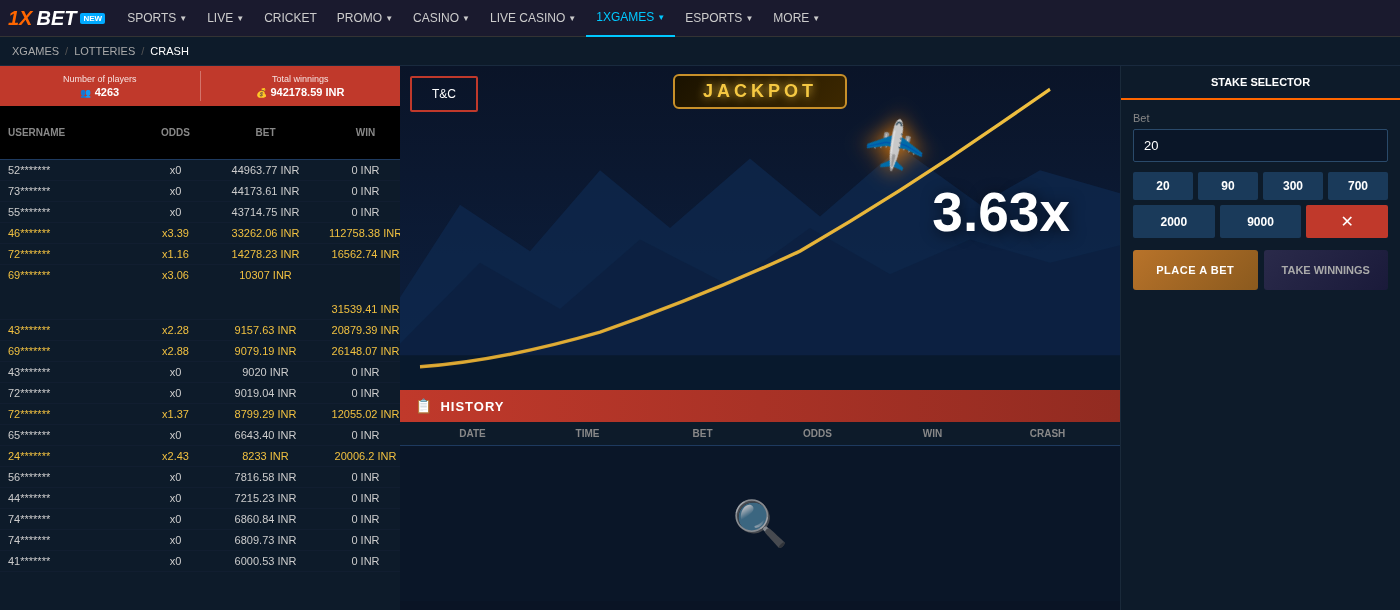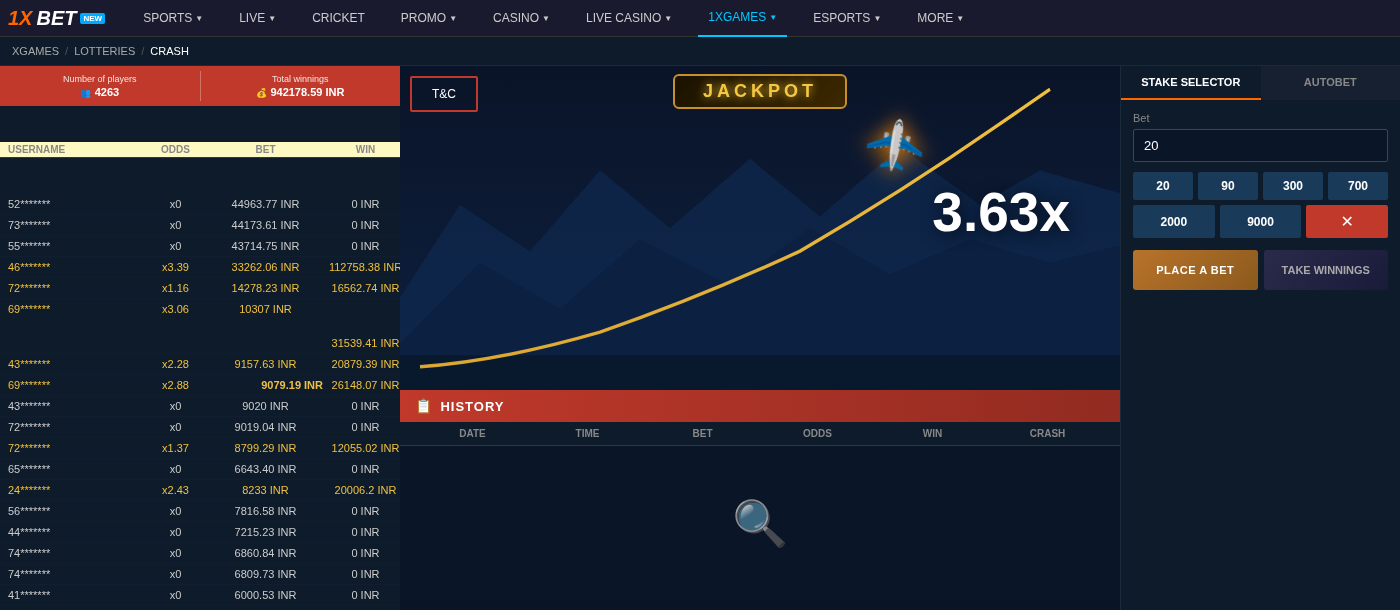--- a/index.html
+++ b/index.html
@@ -1,21 +1,21 @@
 <!DOCTYPE html>
 <html><head>
   <meta charset="utf-8">
   <style>
     * { margin: 0; padding: 0; box-sizing: border-box; }
     body { font-family: Arial, sans-serif; background: #0a1628; color: #fff; width: 1400px; height: 610px; overflow: hidden; font-size: 12px; }
   </style>
 </head>
 <body>
 
-<nav style="display:flex;align-items:center;background:#1a1a2e;height:37px;padding:0 8px;gap:16px;border-bottom:1px solid #333;">
+<nav style="display:flex;align-items:center;background:#1a1a2e;height:37px;padding:0 8px;gap:0;border-bottom:1px solid #333;">
   <div style="display:flex;align-items:center;gap:4px;margin-right:12px;cursor:pointer;">
     <span style="color:#ff6600;font-weight:900;font-size:20px;font-style:italic;">1X</span>
     <span style="color:#fff;font-weight:900;font-size:20px;font-style:italic;">BET</span>
     <span style="background:#00aaff;color:#fff;font-size:8px;font-weight:bold;padding:1px 3px;border-radius:2px;vertical-align:super;">NEW</span>
   </div>
   <div style="color:#ccc;font-size:12px;padding:0 10px;height:37px;display:flex;align-items:center;cursor:pointer;white-space:nowrap;">
     <span>SPORTS</span>
       <span style="font-size:8px;margin-left:3px;">▼</span>
   </div>
   <div style="color:#ccc;font-size:12px;padding:0 10px;height:37px;display:flex;align-items:center;cursor:pointer;">
@@ -54,40 +54,40 @@
 <div style="background:#0d1b2a;padding:5px 12px;font-size:11px;color:#888;border-bottom:1px solid #192a3e;height:29px;display:flex;align-items:center;">
   <span style="color:#aaa;cursor:pointer;">XGAMES</span>
   <span style="margin:0 6px;color:#555;">/</span>
   <span style="color:#aaa;cursor:pointer;">LOTTERIES</span>
   <span style="margin:0 6px;color:#555;">/</span>
   <span style="color:#fff;">CRASH</span>
 </div>
 
 <div style="display:flex;height:544px;">
 
-  <div style="width:400px;background:#0d1b2a;flex-shrink:0;overflow:hidden;display:flex;flex-direction:column;gap:36px;">
+  <div style="width:400px;background:#0d1b2a;flex-shrink:0;overflow:hidden;display:flex;flex-direction:column;">
 
     <div style="display:flex;background:#c0392b;padding:5px 0;flex-shrink:0;">
       <div style="flex:1;text-align:center;padding:3px 8px;border-right:1px solid rgba(255,255,255,0.3);">
         <div style="font-size:9px;color:rgba(255,255,255,0.85);margin-bottom:2px;">Number of players</div>
         <div style="font-size:11px;font-weight:bold;color:#fff;">
           <span style="font-size:9px;">👥</span>
           <span>4263</span>
         </div>
       </div>
       <div style="flex:1;text-align:center;padding:3px 8px;">
         <div style="font-size:9px;color:rgba(255,255,255,0.85);margin-bottom:2px;">Total winnings</div>
         <div style="font-size:11px;font-weight:bold;color:#fff;">
           <span style="font-size:9px;">💰</span>
           <span>942178.59 INR</span>
         </div>
       </div>
     </div>
 
-    <div style="display:grid;grid-template-columns:135px 65px 115px 85px;padding:2px 8px;background:#fef9c3;border-bottom:1px solid #1e3a5f;flex-shrink:0;">
+    <div style="display:grid;grid-template-columns:135px 65px 115px 85px;padding:21px 8px;background:#000000;border-bottom:1px solid #1e3a5f;flex-shrink:0;">
       <span style="font-size:10px;color:#888;font-weight:bold;">USERNAME</span>
       <span style="font-size:10px;color:#888;font-weight:bold;text-align:center;">ODDS</span>
       <span style="font-size:10px;color:#888;font-weight:bold;text-align:center;">BET</span>
       <span style="font-size:10px;color:#888;font-weight:bold;text-align:center;">WIN</span>
     </div>
 
     <div style="overflow-y:auto;flex:1;" id="table-body">
     <div style="display: grid; grid-template-columns: 135px 65px 115px 85px; padding: 4px 8px; border-bottom: 1px solid rgb(17, 30, 48);">
     <span style="font-size:11px;color:#ccc;">52*******</span>
     <span style="font-size:11px;color:#ccc;text-align:center;">x0</span>
@@ -126,21 +126,21 @@
   </div>
         <div style="display: grid; grid-template-columns: 135px 65px 115px 85px; padding: 4px 8px; border-bottom: 1px solid rgb(17, 30, 48);">
     <span style="font-size:11px;color:#f0c040;">43*******</span>
     <span style="font-size:11px;color:#f0c040;text-align:center;">x2.28</span>
     <span style="font-size:11px;color:#f0c040;text-align:center;">9157.63 INR</span>
     <span style="font-size:11px;color:#f0c040;text-align:center;">20879.39 INR</span>
   </div>
         <div style="display: grid; grid-template-columns: 135px 65px 115px 85px; padding: 4px 8px; border-bottom: 1px solid rgb(17, 30, 48);">
     <span style="font-size:11px;color:#f0c040;">69*******</span>
     <span style="font-size:11px;color:#f0c040;text-align:center;">x2.88</span>
-    <span style="font-size:11px;color:#f0c040;text-align:right;font-weight:bold;">9079.19 INR</span>
+    <span style="font-size:11px;color:#f0c040;text-align:center;">9079.19 INR</span>
     <span style="font-size:11px;color:#f0c040;text-align:center;">26148.07 INR</span>
   </div>
         <div style="display: grid; grid-template-columns: 135px 65px 115px 85px; padding: 4px 8px; border-bottom: 1px solid rgb(17, 30, 48);">
     <span style="font-size:11px;color:#ccc;">43*******</span>
     <span style="font-size:11px;color:#ccc;text-align:center;">x0</span>
     <span style="font-size:11px;color:#ccc;text-align:center;">9020 INR</span>
     <span style="font-size:11px;color:#ccc;text-align:center;">0 INR</span>
   </div>
         <div style="display: grid; grid-template-columns: 135px 65px 115px 85px; padding: 4px 8px; border-bottom: 1px solid rgb(17, 30, 48);">
     <span style="font-size:11px;color:#ccc;">72*******</span>
@@ -259,21 +259,20 @@
       <div style="background:#0a1628;height:calc(100% - 65px);display:flex;align-items:center;justify-content:center;flex-direction:column;gap:8px;">
         <div style="font-size:45px;color:#2a4a6a;opacity:0.7;">🔍</div>
       </div>
     </div>
   </div>
 
   <div style="width:280px;background:#0d1b2a;flex-shrink:0;display:flex;flex-direction:column;border-left:1px solid #1a2a3a;">
 
     <div style="display:flex;">
       <div style="flex:1;padding:10px;text-align:center;font-size:11px;font-weight:bold;cursor:pointer;color:#fff;border-bottom:2px solid #ff6600;background:#0d1b2a;">STAKE SELECTOR</div>
-      <div style="flex:1;padding:10px;text-align:center;font-size:11px;font-weight:bold;cursor:pointer;color:#888;background:#162030;">AUTOBET</div>
     </div>
 
     <div style="padding:12px;flex:1;">
       <div style="color:#888;font-size:11px;margin-bottom:5px;">Bet</div>
       <input type="text" style="width: 100%; background: rgb(10, 22, 40); border: 1px solid rgb(42, 74, 106); color: rgb(255, 255, 255); padding: 8px 10px; font-size: 13px; border-radius: 2px; margin-bottom: 10px; outline: none;" value="20">
 
       
       <div style="display:grid;grid-template-columns:1fr 1fr 1fr 1fr;gap:5px;margin-bottom:5px;">
         <button style="background:#1a3a5a;border:none;color:#fff;padding:7px;font-size:12px;font-weight:bold;cursor:pointer;border-radius:2px;">20</button>
         <button style="background:#1a3a5a;border:none;color:#fff;padding:7px;font-size:12px;font-weight:bold;cursor:pointer;border-radius:2px;">90</button>

